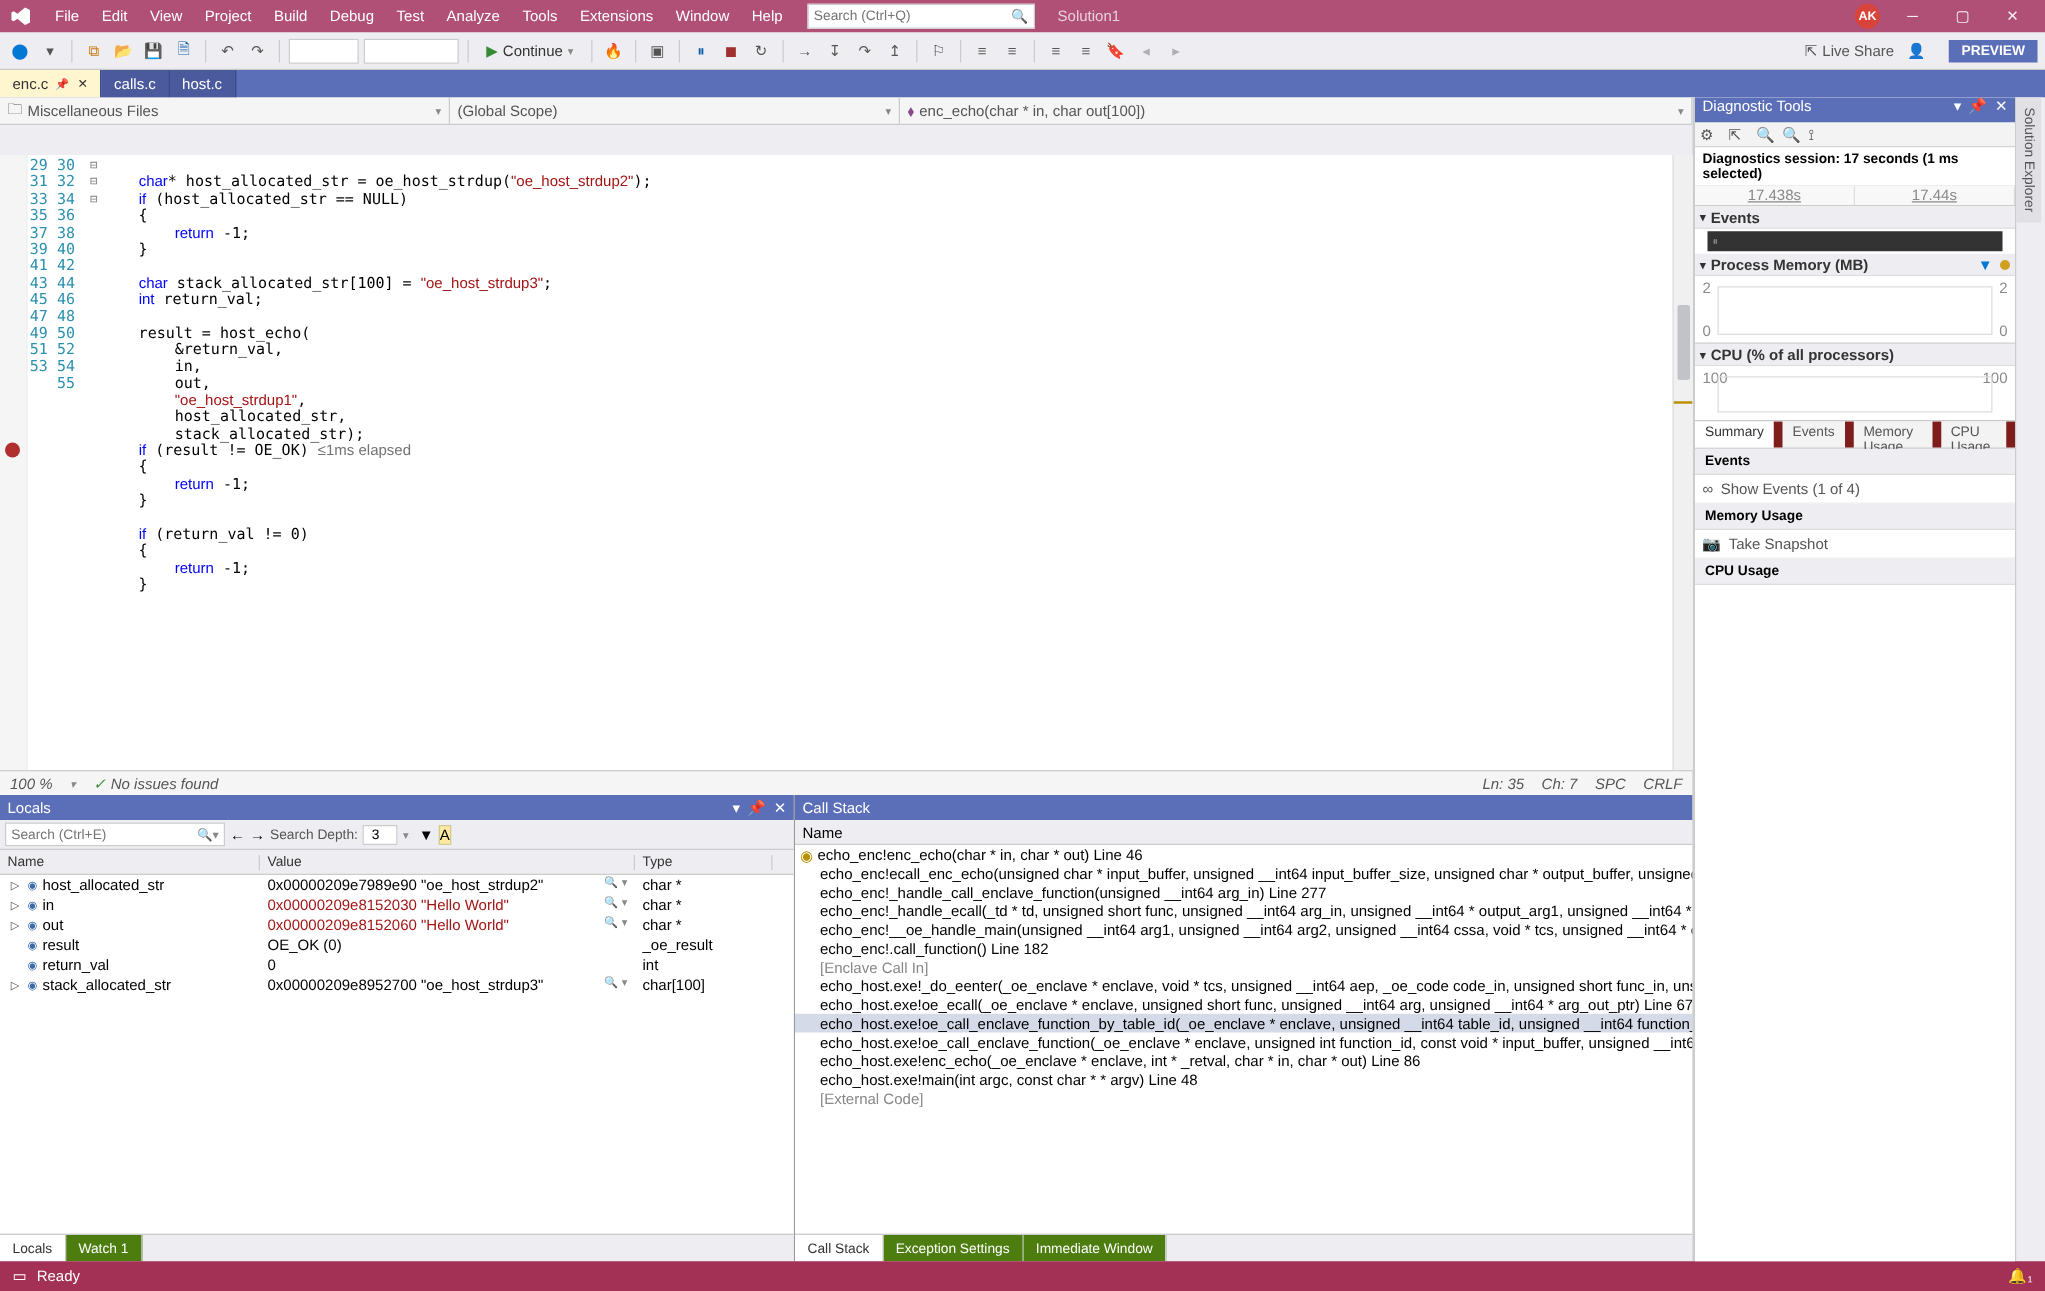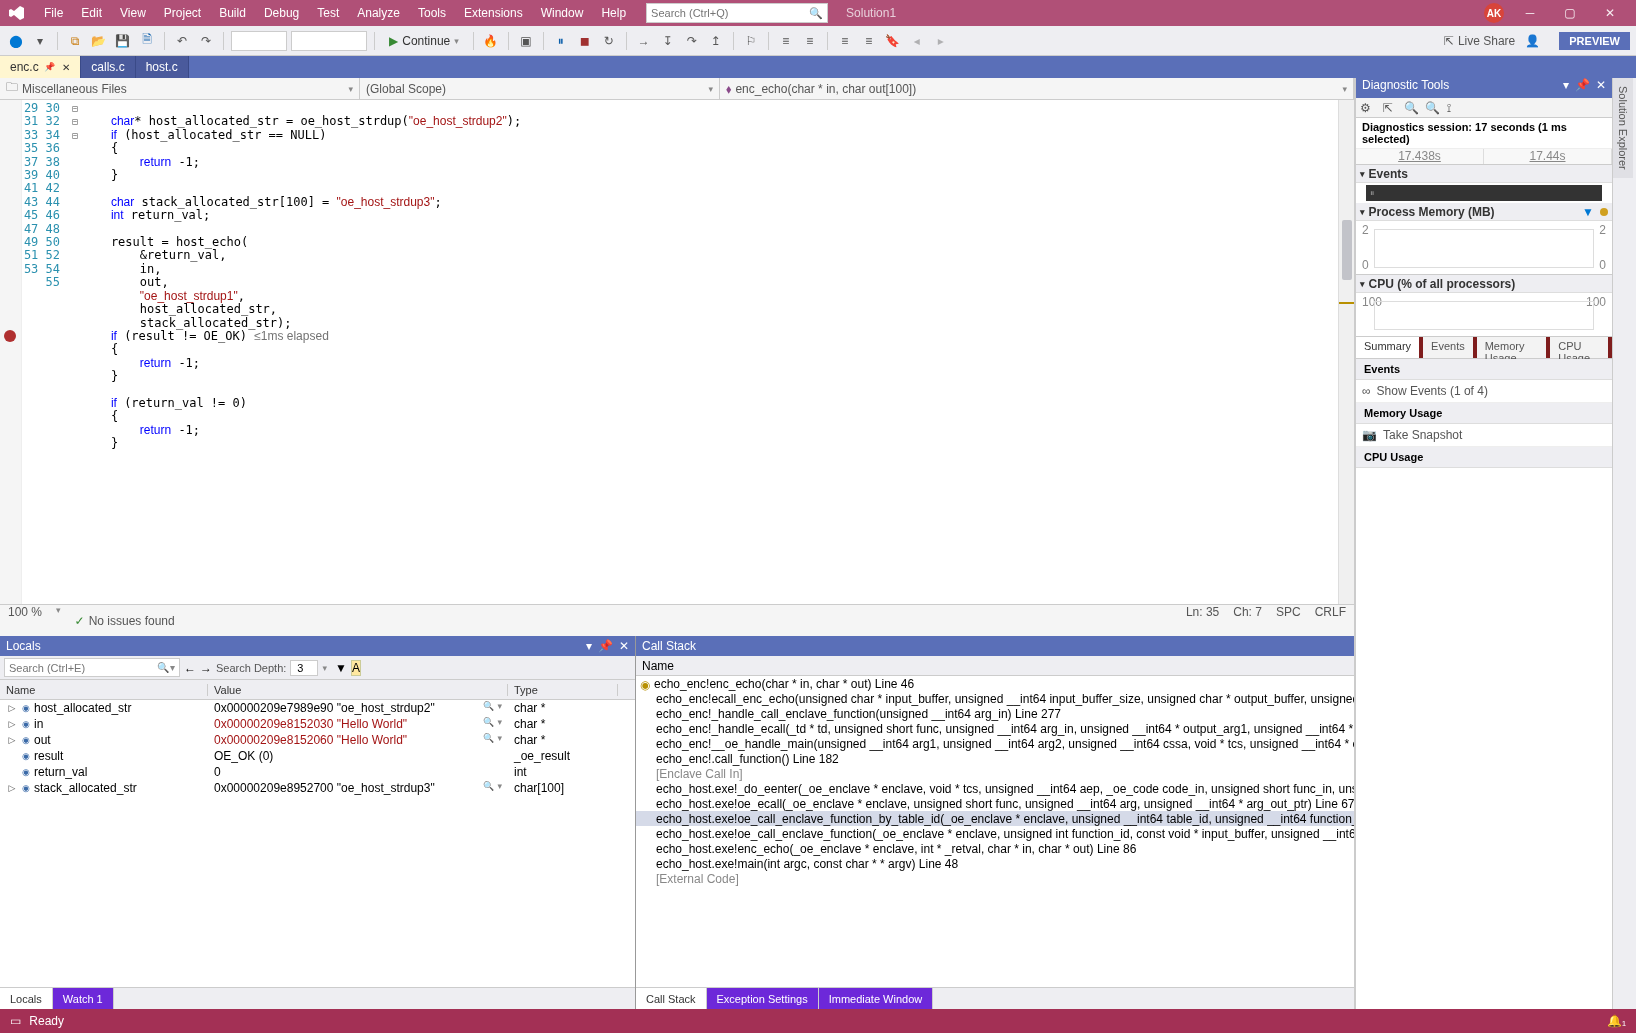--- a/index.html
+++ b/index.html
@@ -26,35 +26,35 @@
 .tabs-row { height: 22px; background: #5a6fb8; display: flex; align-items: stretch; }
 .tabs-row .tab { padding: 0 10px; display: flex; align-items: center; gap: 6px; color: #fff; font-size: 11px; background: #4a5a9c; border-right: 1px solid #3a4a88; cursor: pointer; }
 .tabs-row .tab.active { background: #fff6d0; color: #333; }
 .tabs-row .tab .pin { font-size: 9px; }
 .tabs-row .tab .x { font-size: 10px; }
 .tabs-row .end { flex: 1; }
 .scope-row { height: 22px; background: #f5f5f5; border-bottom: 1px solid #ccc; display: flex; }
 .scope-row .scope { flex: 1; border-right: 1px solid #ccc; display: flex; align-items: center; padding: 0 6px; color: #555; font-size: 11px;}
 .scope-row .scope .dd { margin-left: auto; color: #888; font-size: 9px; }
 .editor-col { flex: 1; display: flex; flex-direction: column; min-width: 0; }
-.code-area { flex: 1; display: flex; background: #fff; overflow: hidden; position: relative; min-height: 0; }
+.code-area { flex: 1; display: flex; background: #fff; overflow: hidden; position: relative; min-height: 0; margin-top: 24px; }
 .margin { width: 22px; background: #f5f5f5; border-right: 1px solid #eee; position: relative; }
 .gutter { width: 46px; background: #fff; text-align: right; padding-right: 8px; color: #2b91af; font-family: Consolas, monospace; font-size: 12px; line-height: 13.4px; padding-top: 2px;}
 .fold { width: 14px; background: #fff; font-family: Consolas, monospace; font-size: 10px; color: #808080; line-height: 13.4px; padding-top: 2px; text-align:center;}
 .code { flex: 1; font-family: Consolas, monospace; font-size: 12px; line-height: 13.4px; white-space: pre; color: #000; padding-top: 2px;}
 .kw { color: #0000ff; }
 .ty { color: #0000ff; }
 .str { color: #a31515; }
 .cm { color: #737373; font-style: normal;}
 .hl { background: #f0f0f0; display: block; }
 .bp { position: absolute; width: 12px; height: 12px; border-radius: 50%; background: #b03030; left: 4px; }
 .code-vscroll { width: 16px; background: #f0f0f0; border-left: 1px solid #ddd; position: relative;}
 .code-vscroll .thumb { position:absolute; width:10px; left:3px; height:60px; top:120px; background:#c2c3c9; border-radius:2px;}
 .code-vscroll .mk { position:absolute; width:100%; height:2px; background:#b89000;}
-.editor-status { height: 32px; background: #f5f5f5; border-top: 1px solid #ccc; display: flex; padding: 0 8px; color: #555; font-size: 11px; gap: 14px;}
+.editor-status { height: 20px; background: #f5f5f5; border-top: 1px solid #ccc; display: flex; align-items: center; padding: 0 8px; color: #555; font-size: 11px; gap: 14px; font-style: italic;}
 .editor-status .issues { display:flex; align-items:center; gap:4px;}
 .editor-status .issues .ok { color:#388a34; font-size: 12px;}
 .editor-status .spacer { flex: 1; }
 .bottom-panels { height: 373px; display: flex; }
 .panel { flex: 1; display: flex; flex-direction: column; border-right: 1px solid #999; background:#eeeef2; }
 .panel:last-child { border-right: none; }
 .panel-header { height: 20px; background: #5a6fb8; color: #fff; display: flex; align-items: center; padding: 0 6px; font-size: 11px; }
 .panel-header .ph-r { margin-left: auto; display: flex; gap: 6px; font-size: 10px; }
 .panel-tools { height: 24px; background: #eeeef2; border-bottom: 1px solid #ccc; display: flex; align-items: center; padding: 0 4px; gap: 4px;}
 .panel-tools .srch { flex: 0 0 176px; border: 1px solid #ccc; background:#fff; height: 19px; display:flex; align-items:center; padding:0 4px;}
@@ -66,21 +66,21 @@
 .lg-row div { padding: 0 6px; overflow:hidden; text-overflow:ellipsis; white-space:nowrap;}
 .lg-c1 { width: 208px; display:flex; align-items:center; gap:2px;}
 .lg-c2 { width: 300px; }
 .lg-c3 { width: 110px; }
 .lg-row .exp { color: #555; font-size: 9px; width: 12px; text-align:center;}
 .lg-row .vicon { width: 12px; height: 12px; display:inline-flex; align-items:center; justify-content:center; font-size:9px;}
 .hello { color: #a31515; }
 .panel-footer { height: 22px; background: #eeeef2; border-top: 1px solid #ccc; display: flex; }
 .panel-footer .pf-tab { padding: 0 10px; display: flex; align-items: center; font-size: 11px; color: #333; border-right: 1px solid #ccc; background:#f6f6f6;}
 .panel-footer .pf-tab.active { background: #fff; }
-.panel-footer .pf-tab.link { background: #6d28d9; color:#fff; }
+.panel-footer .pf-tab.link { background: #4d7c0f; color:#fff; }
 .callstack-grid { flex: 1; background: #fff; overflow:hidden; font-size: 11px;}
 .cs-head { display:flex; background:#eeeef2; border-bottom:1px solid #ccc; height:20px; align-items:center;}
 .cs-head div { padding: 0 6px; border-right:1px solid #ccc;}
 .cs-c1 { flex: 1; }
 .cs-c2 { width: 38px; }
 .cs-row { display:flex; height:15px; align-items:center;}
 .cs-row .cs-c1 { padding-left: 20px; display:flex; align-items:center; gap:2px; overflow:hidden; white-space:nowrap; text-overflow:ellipsis;}
 .cs-row.first .cs-c1 { padding-left: 4px; }
 .cs-row .ind { width:12px; height:12px; color:#b89000;}
 .cs-row.ext { color:#888;}
@@ -93,21 +93,21 @@
 .diag-sess { padding: 3px 6px; font-size: 11px; font-weight:600; background:#fff; border-bottom:1px solid #eee;}
 .timeline { height: 16px; background:#f8f8f8; border-bottom:1px solid #ccc; display:flex; font-size:10px; color:#888;text-decoration:underline;}
 .timeline div { flex:1; text-align:center; border-right:1px solid #ddd;}
 .diag-section-h { height: 18px; background:#eeeef2; display:flex; align-items:center; padding:0 4px; font-size:11px; font-weight:600; color:#333; border-bottom: 1px solid #ddd;}
 .diag-section-h .tri { font-size:9px; margin-right:4px;}
 .diag-chart { height: 54px; background:#fff; border-bottom:1px solid #ccc; position:relative; padding:2px 18px; font-size:9px; color:#888;}
 .diag-chart .axl { position:absolute; left:6px;}
 .diag-chart .axr { position:absolute; right:6px;}
 .diag-chart .box { position:absolute; left:18px; right:18px; top:8px; bottom:6px; border:1px solid #ddd;}
 .diag-tabs { height: 22px; background:#f3f3f3; border-bottom:1px solid #ccc; display:flex;}
-.diag-tabs div { padding: 3px 8px; font-size:11px; color:#555; border-right:4px solid #7f1d1d;}
+.diag-tabs div { padding: 3px 8px; font-size:11px; color:#555; border-right:7px solid #7f1d1d;}
 .diag-tabs div.act { background:#fff; color:#333;}
 .diag-list { flex:1; overflow:auto;}
 .diag-li-h { padding:4px 8px; font-size:11px; font-weight:600; background:#eeeef2; border-bottom:1px solid #ddd;}
 .diag-li { padding:4px 8px 4px 22px; font-size:11px; color:#555; border-bottom:1px solid #eee;}
 .statusbar { height: 24px; background: #a33055; color: #fff; display: flex; align-items: center; padding: 0 10px; font-size: 11px; }
 .statusbar .sb-r { margin-left:auto; display:flex; align-items:center; gap:8px;}
 .main-row { display:flex; flex:1; min-height:0;}
 .side-rail { width: 24px; background: #eeeef2; border-left: 1px solid #ccc; }
 .side-rail .vtab { writing-mode: vertical-rl; padding: 8px 4px; font-size: 11px; color: #555; background: #e0e0e5; text-align: center; }
 </style>

